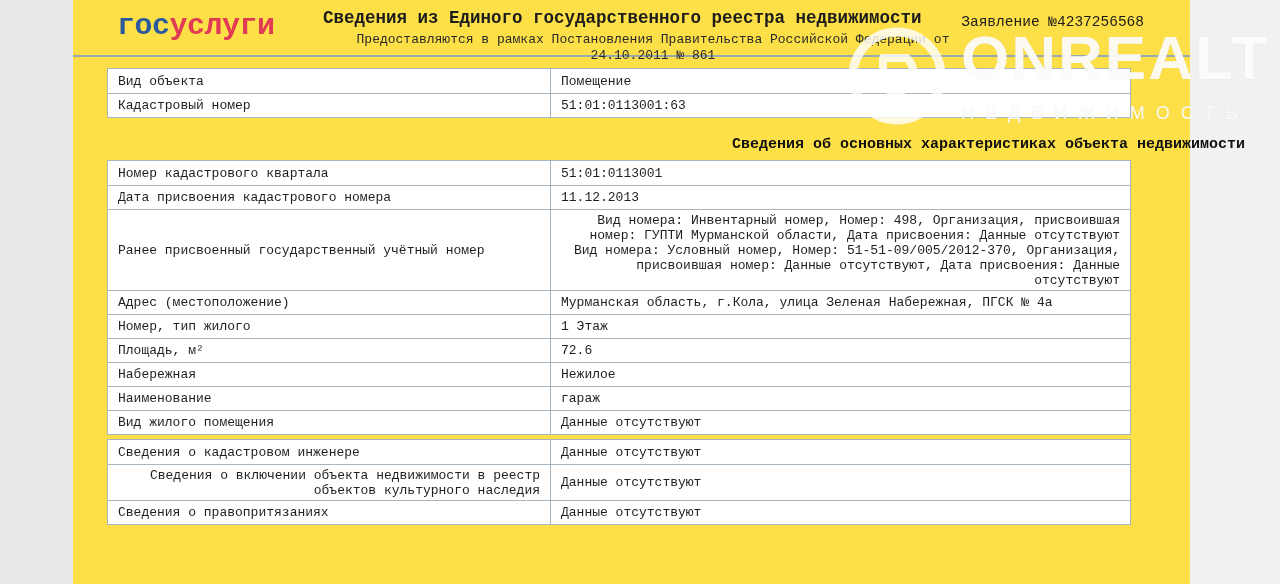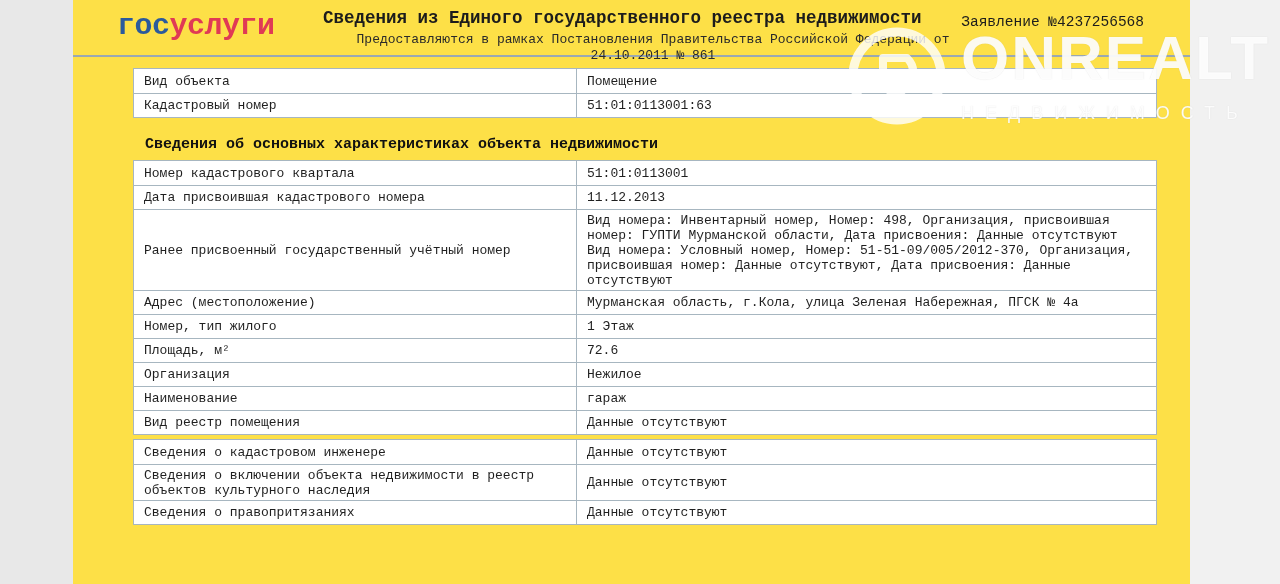--- a/index.html
+++ b/index.html
@@ -40,21 +40,21 @@
   .logo .blue{color:var(--logo-blue);}
   .logo .red{color:var(--logo-red);}
   .header-text{position:absolute;left:250px;top:8px;width:660px;}
   .doc-title{font-size:17.5px;font-weight:700;color:#1c1c1c;line-height:21px;}
   .doc-subtitle{font-size:13px;color:#2a2a2a;margin-top:3px;line-height:16px;text-align:center;}
   .application{
     position:absolute;right:46px;top:14px;
     font-size:14.5px;color:#1c1c1c;
   }
   
-  .content{padding:11px 0 0 60px;width:1172px;}
+  .content{padding:11px 0 0 34px;width:1172px;text-align:right;}
   .tbl{
     width:1024px;
     border:1px solid var(--border);
     background:#fff;
   }
   .tbl + .tbl{margin-top:4px;}
   .row{display:flex;align-items:stretch;min-height:24px;}
   .row + .row{border-top:1px solid var(--border);}
   .cell{
     display:flex;align-items:center;
@@ -118,50 +118,50 @@
     </div>
 
     <h2 class="section-title">Сведения об основных характеристиках объекта недвижимости</h2>
 
     <div class="tbl">
       <div class="row">
         <div class="cell label">Номер кадастрового квартала</div>
         <div class="cell value">51:01:0113001</div>
       </div>
       <div class="row">
-        <div class="cell label">Дата присвоившая кадастрового номера</div>
+        <div class="cell label">Дата присвоения кадастрового номера</div>
         <div class="cell value">11.12.2013</div>
       </div>
       <div class="row">
         <div class="cell label">Ранее присвоенный государственный учётный номер</div>
         <div class="cell value pre">Вид номера: Инвентарный номер, Номер: 498, Организация, присвоившая номер: ГУПТИ Мурманской области, Дата присвоения: Данные отсутствуют
 Вид номера: Условный номер, Номер: 51-51-09/005/2012-370, Организация, присвоившая номер: Данные отсутствуют, Дата присвоения: Данные отсутствуют</div>
       </div>
       <div class="row">
         <div class="cell label">Адрес (местоположение)</div>
         <div class="cell value">Мурманская область, г.Кола, улица Зеленая Набережная, ПГСК № 4а</div>
       </div>
       <div class="row">
         <div class="cell label">Номер, тип жилого</div>
         <div class="cell value">1 Этаж</div>
       </div>
       <div class="row">
         <div class="cell label">Площадь, м²</div>
         <div class="cell value">72.6</div>
       </div>
       <div class="row">
-        <div class="cell label">Организация</div>
+        <div class="cell label">Набережная</div>
         <div class="cell value">Нежилое</div>
       </div>
       <div class="row">
         <div class="cell label">Наименование</div>
         <div class="cell value">гараж</div>
       </div>
       <div class="row">
-        <div class="cell label">Вид реестр помещения</div>
+        <div class="cell label">Вид жилого помещения</div>
         <div class="cell value">Данные отсутствуют</div>
       </div>
     </div>
 
 
     <div class="tbl">
       <div class="row">
         <div class="cell label">Сведения о кадастровом инженере</div>
         <div class="cell value">Данные отсутствуют</div>
       </div>

